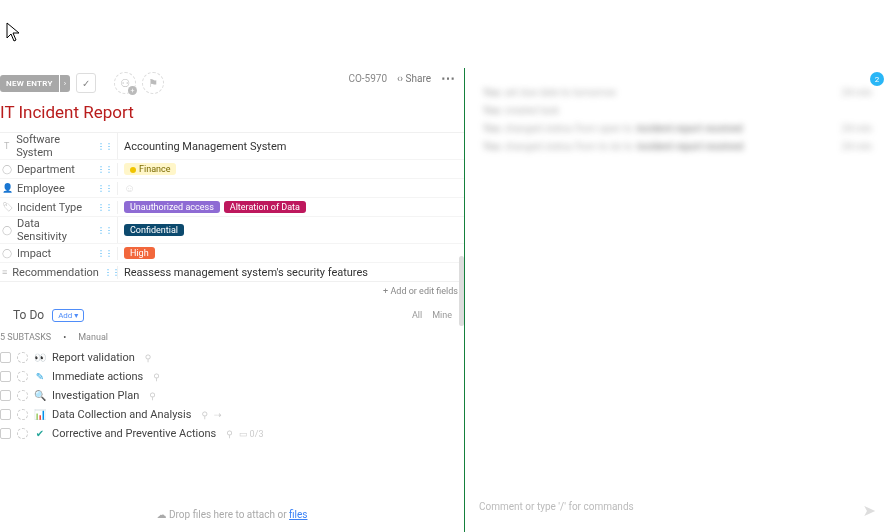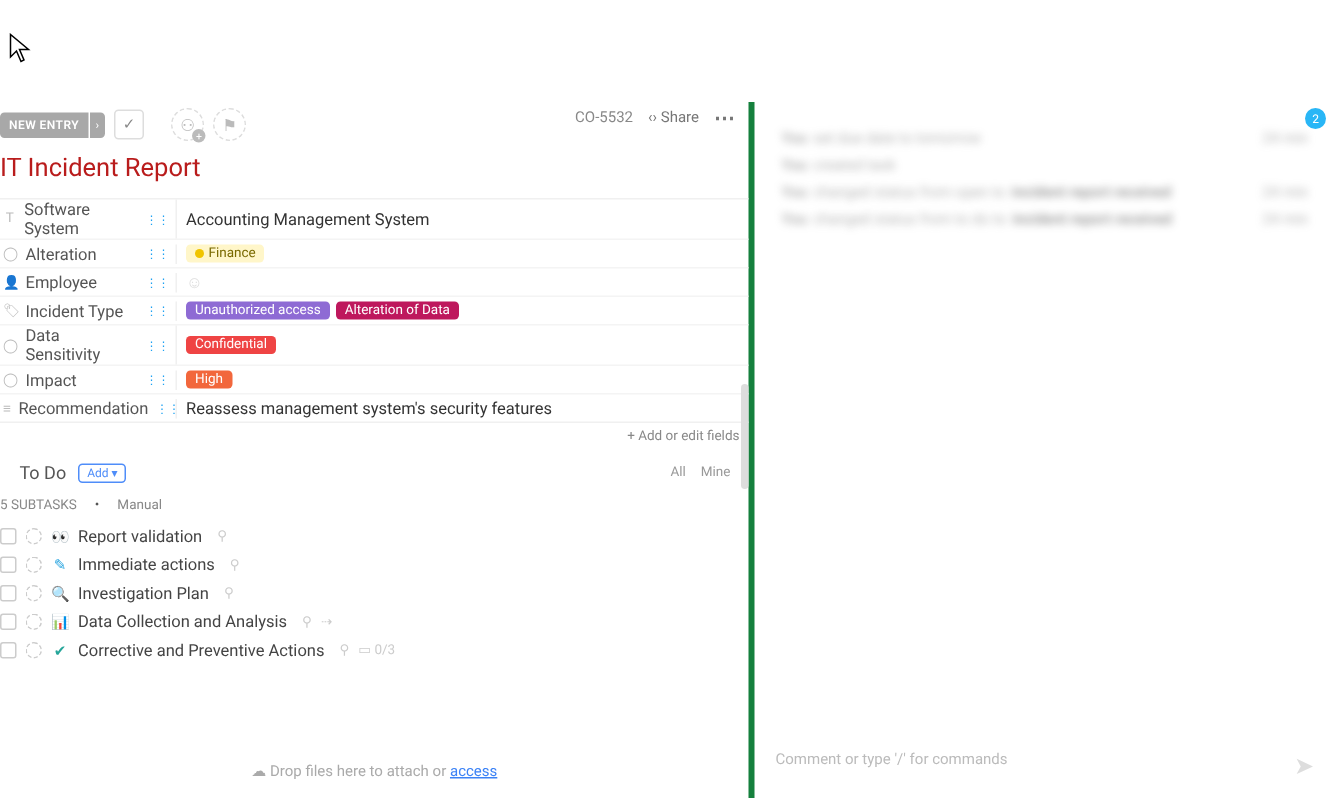--- a/index.html
+++ b/index.html
@@ -8,21 +8,21 @@
     font-size: 11px;
     color: #333;
     background: #fff;
     width: 890px;
     height: 532px;
     overflow: hidden;
     position: relative;
   }
   .topbar { height: 68px; background: #fff; }
   .container { display: flex; height: calc(532px - 68px); }
-  .main { width: 503px; border-right: 4px solid #15803d; position: relative; }
+  .main { width: 465px; border-right: 1px solid #15803d; position: relative; }
   .side { flex: 1; position: relative; }
 
   .toolbar {
     display: flex;
     align-items: center;
     padding: 6px 0 6px 0;
     gap: 6px;
     height: 30px;
     position: relative;
   }
@@ -202,21 +202,21 @@
       <span style="width:6px"></span>
       <span class="circ-btn">
         <span>⚇</span>
         <span class="plus">+</span>
       </span>
       <span class="circ-btn">
         <span>⚑</span>
       </span>
 
       <div class="toolbar-right">
-        <span class="id-chip">CO-5532</span>
+        <span class="id-chip">CO-5970</span>
         <span class="share">
           <span>‹›</span>
           <span>Share</span>
         </span>
         <span class="dots">⋯</span>
       </div>
     </div>
 
     <div class="title">IT Incident Report</div>
 
@@ -225,21 +225,21 @@
           <div class="field-label-cell">
             <span class="field-icon">T</span>
             <span>Software System</span>
             <span class="field-grip">⋮⋮</span>
           </div>
           <div class="field-value-cell">Accounting Management System</div>
         </div>
         <div class="field-row">
           <div class="field-label-cell">
             <span class="field-icon">◯</span>
-            <span>Alteration</span>
+            <span>Department</span>
             <span class="field-grip">⋮⋮</span>
           </div>
           <div class="field-value-cell">
             <span class="tag" style="background: rgb(255, 246, 201); color: rgb(122, 106, 0);"><span style="display:inline-block;width:6px;height:6px;border-radius:50%;background:#f0c400;margin-right:3px;vertical-align:middle"></span>Finance</span>
           </div>
         </div>
         <div class="field-row">
           <div class="field-label-cell">
             <span class="field-icon">👤</span>
             <span>Employee</span>
@@ -260,21 +260,21 @@
             <span class="tag" style="background: #be185d; color: rgb(255, 255, 255);">Alteration of Data</span>
           </div>
         </div>
         <div class="field-row">
           <div class="field-label-cell">
             <span class="field-icon">◯</span>
             <span>Data Sensitivity</span>
             <span class="field-grip">⋮⋮</span>
           </div>
           <div class="field-value-cell">
-            <span class="tag" style="background: #ef4444; color: rgb(255, 255, 255);">Confidential</span>
+            <span class="tag" style="background: #0c4a6e; color: rgb(255, 255, 255);">Confidential</span>
           </div>
         </div>
         <div class="field-row">
           <div class="field-label-cell">
             <span class="field-icon">◯</span>
             <span>Impact</span>
             <span class="field-grip">⋮⋮</span>
           </div>
           <div class="field-value-cell">
             <span class="tag" style="background: rgb(242, 103, 60); color: rgb(255, 255, 255);">High</span>
@@ -351,21 +351,21 @@
           <span class="name">Corrective and Preventive Actions</span>
           <span class="extras">
             <span>⚲</span>
             <span>▭ 0/3</span>
           </span>
         </div>
       </div>
 
     <div class="dropzone">
       <span>☁</span>
-      <span>Drop files here to attach or </span><a>access</a>
+      <span>Drop files here to attach or </span><a>files</a>
     </div>
 
     <div class="scroll-v"></div>
   </div>
 
   <div class="side">
     <span class="notif-badge">2</span>
 
 
     <div class="activity" id="activity">

